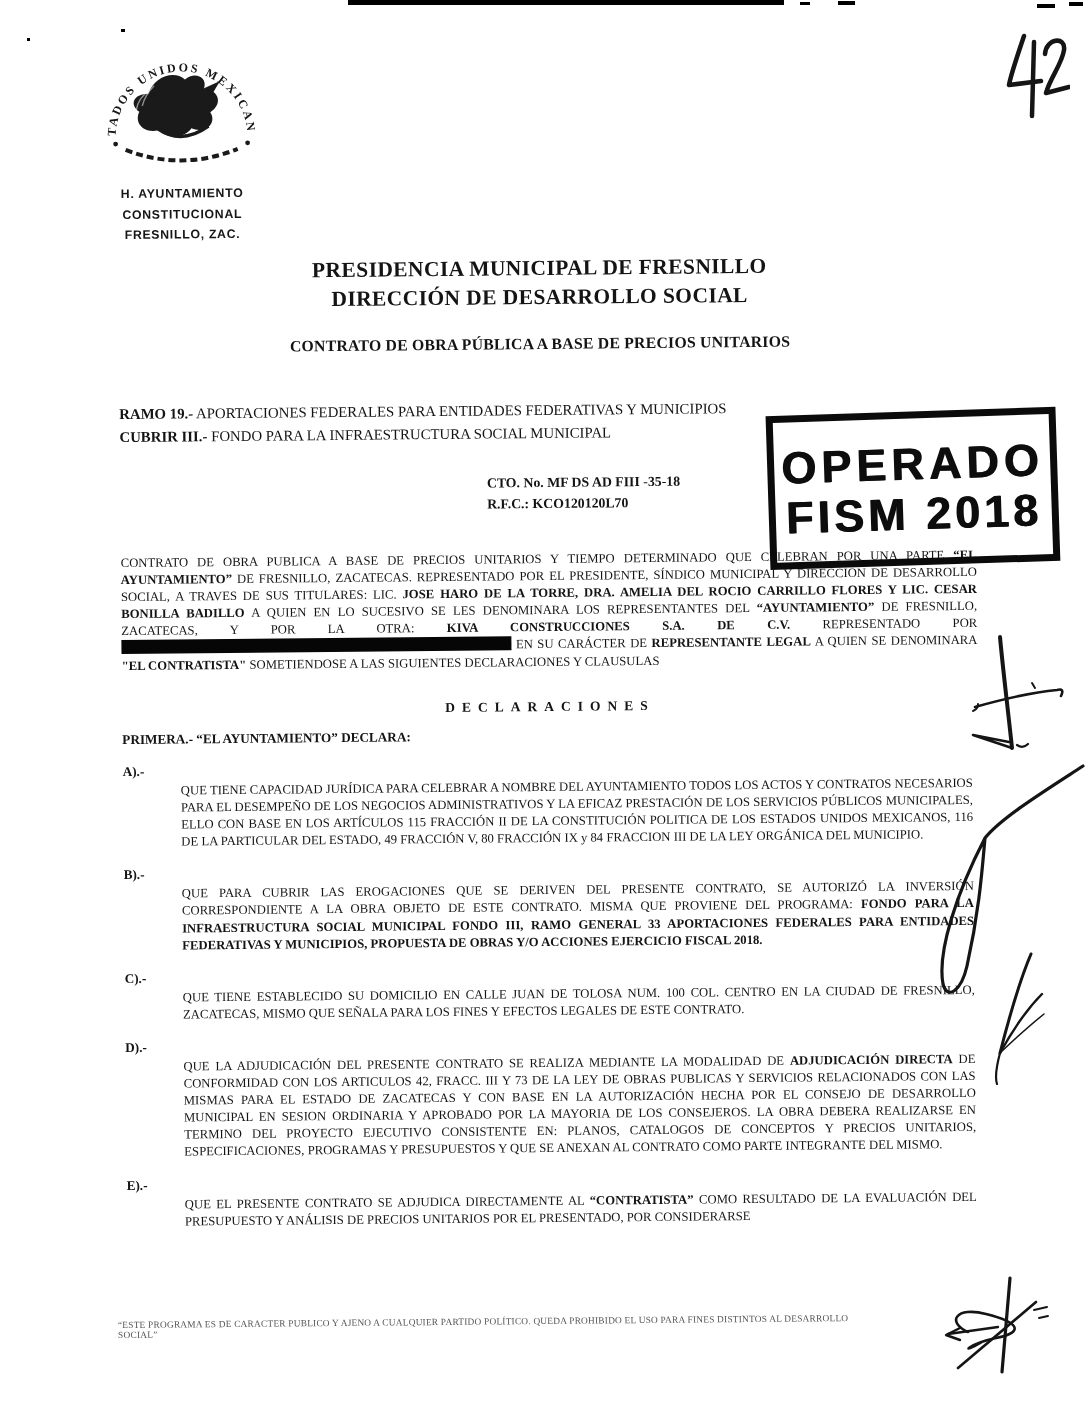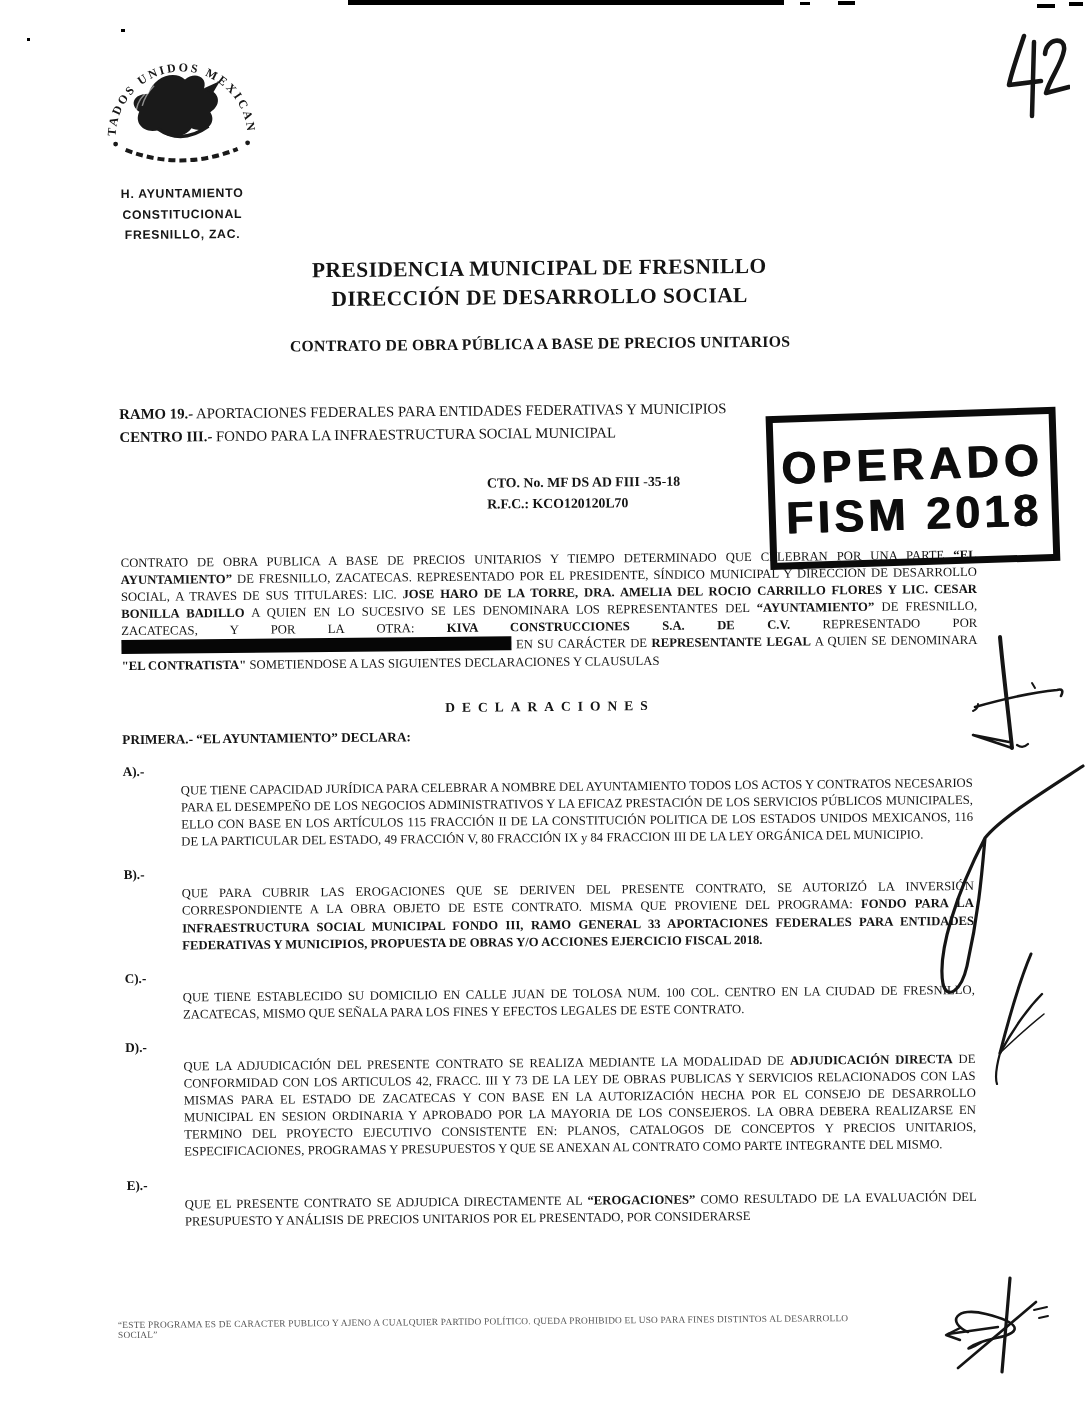--- a/index.html
+++ b/index.html
@@ -97,21 +97,21 @@
     </div>
 
     <div class="abs titleblock">
       <div class="t-main">PRESIDENCIA MUNICIPAL DE FRESNILLO</div>
       <div class="t-main">DIRECCIÓN DE DESARROLLO SOCIAL</div>
       <div class="t-sub">CONTRATO DE OBRA PÚBLICA A BASE DE PRECIOS UNITARIOS</div>
     </div>
 
     <div class="abs ramo">
       <div><b>RAMO 19.-</b><span> APORTACIONES FEDERALES PARA ENTIDADES FEDERATIVAS Y MUNICIPIOS</span></div>
-      <div><b>CENTRO III.-</b><span> FONDO PARA LA INFRAESTRUCTURA SOCIAL MUNICIPAL</span></div>
+      <div><b>CUBRIR III.-</b><span> FONDO PARA LA INFRAESTRUCTURA SOCIAL MUNICIPAL</span></div>
     </div>
 
     <div class="abs cto">
       <div>CTO. No. MF DS AD FIII -35-18</div>
       <div>R.F.C.: KCO120120L70</div>
     </div>
 
     <div class="abs stamp">
       <div class="l1">OPERADO</div>
       <div class="l2">FISM 2018</div>
@@ -129,21 +129,21 @@
       <div class="dlabel">B).-</div>
       <div class="dpara"><span>QUE PARA CUBRIR LAS EROGACIONES QUE SE DERIVEN DEL PRESENTE CONTRATO, SE AUTORIZÓ LA INVERSIÓN CORRESPONDIENTE A LA OBRA OBJETO DE ESTE CONTRATO. MISMA QUE PROVIENE DEL PROGRAMA: </span><span class="b">FONDO PARA LA INFRAESTRUCTURA SOCIAL MUNICIPAL FONDO III, RAMO GENERAL 33 APORTACIONES FEDERALES PARA ENTIDADES FEDERATIVAS Y MUNICIPIOS, PROPUESTA DE OBRAS Y/O ACCIONES EJERCICIO FISCAL 2018.</span></div>
 
       <div class="dlabel">C).-</div>
       <div class="dpara">QUE TIENE ESTABLECIDO SU DOMICILIO EN CALLE JUAN DE TOLOSA NUM. 100 COL. CENTRO EN LA CIUDAD DE FRESNILLO, ZACATECAS, MISMO QUE SEÑALA PARA LOS FINES Y EFECTOS LEGALES DE ESTE CONTRATO.</div>
 
       <div class="dlabel">D).-</div>
       <div class="dpara"><span>QUE LA ADJUDICACIÓN DEL PRESENTE CONTRATO SE REALIZA MEDIANTE LA MODALIDAD DE </span><span class="b">ADJUDICACIÓN DIRECTA</span><span> DE CONFORMIDAD CON LOS ARTICULOS 42, FRACC. III Y 73 DE LA LEY DE OBRAS PUBLICAS Y SERVICIOS RELACIONADOS CON LAS MISMAS PARA EL ESTADO DE ZACATECAS Y CON BASE EN LA AUTORIZACIÓN HECHA POR EL CONSEJO DE DESARROLLO MUNICIPAL EN SESION ORDINARIA Y APROBADO POR LA MAYORIA DE LOS CONSEJEROS. LA OBRA DEBERA REALIZARSE EN TERMINO DEL PROYECTO EJECUTIVO CONSISTENTE EN: PLANOS, CATALOGOS DE CONCEPTOS Y PRECIOS UNITARIOS, ESPECIFICACIONES, PROGRAMAS Y PRESUPUESTOS Y QUE SE ANEXAN AL CONTRATO COMO PARTE INTEGRANTE DEL MISMO.</span></div>
 
       <div class="dlabel">E).-</div>
-      <div class="dpara"><span>QUE EL PRESENTE CONTRATO SE ADJUDICA DIRECTAMENTE AL </span><span class="b">“EROGACIONES”</span><span> COMO RESULTADO DE LA EVALUACIÓN DEL PRESUPUESTO Y ANÁLISIS DE PRECIOS UNITARIOS POR EL PRESENTADO, POR CONSIDERARSE</span></div>
+      <div class="dpara"><span>QUE EL PRESENTE CONTRATO SE ADJUDICA DIRECTAMENTE AL </span><span class="b">“CONTRATISTA”</span><span> COMO RESULTADO DE LA EVALUACIÓN DEL PRESUPUESTO Y ANÁLISIS DE PRECIOS UNITARIOS POR EL PRESENTADO, POR CONSIDERARSE</span></div>
     </div>
 
     <div class="abs footer">“ESTE PROGRAMA ES DE CARACTER PUBLICO Y AJENO A CUALQUIER PARTIDO POLÍTICO. QUEDA PROHIBIDO EL USO PARA FINES DISTINTOS AL DESARROLLO SOCIAL”</div>
   </div>
 
   <svg class="penmark" style="left:965px;top:630px;" width="110" height="130" viewBox="0 0 110 130">
     <path d="M35,7 C38,40 43,80 47,118" stroke-width="4"></path>
     <path d="M10,77 C35,70 70,62 92,60 q8,-2 4,6" stroke-width="2.6"></path>
     <path d="M47,118 L8,105 L44,112" stroke-width="2.6"></path>
     <path d="M13,74 q0,5 -5,7" stroke-width="2"></path>

